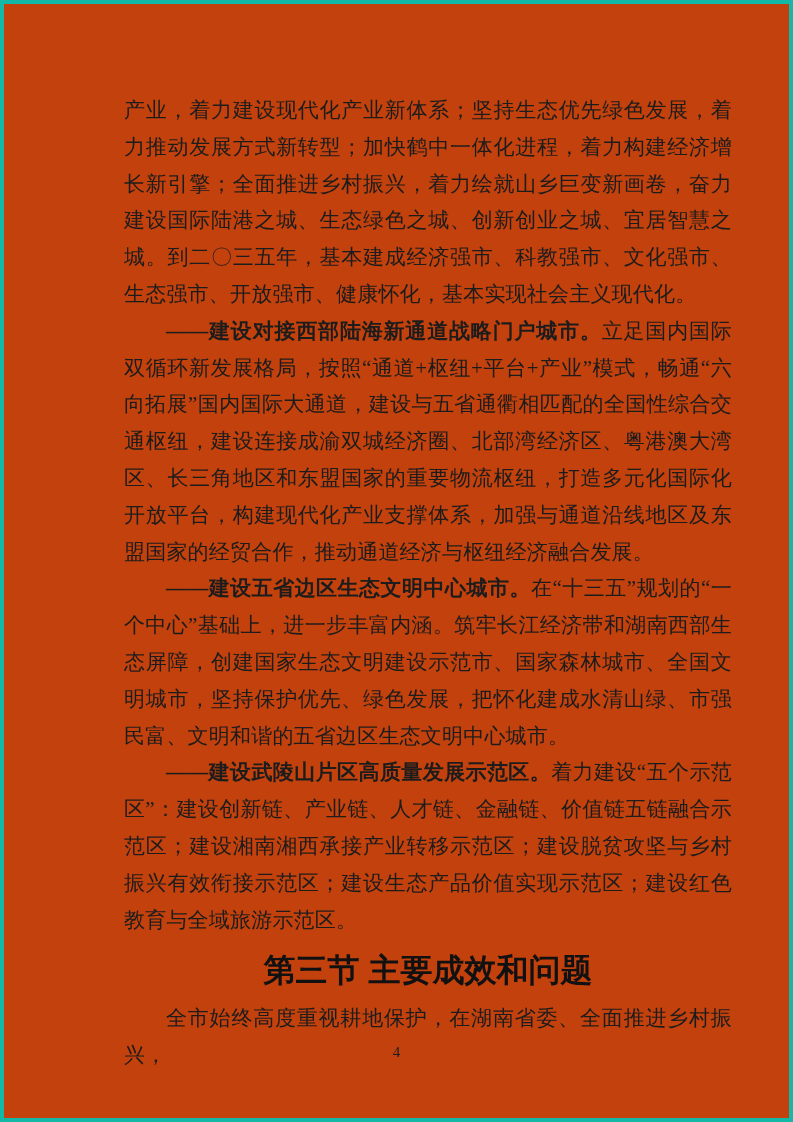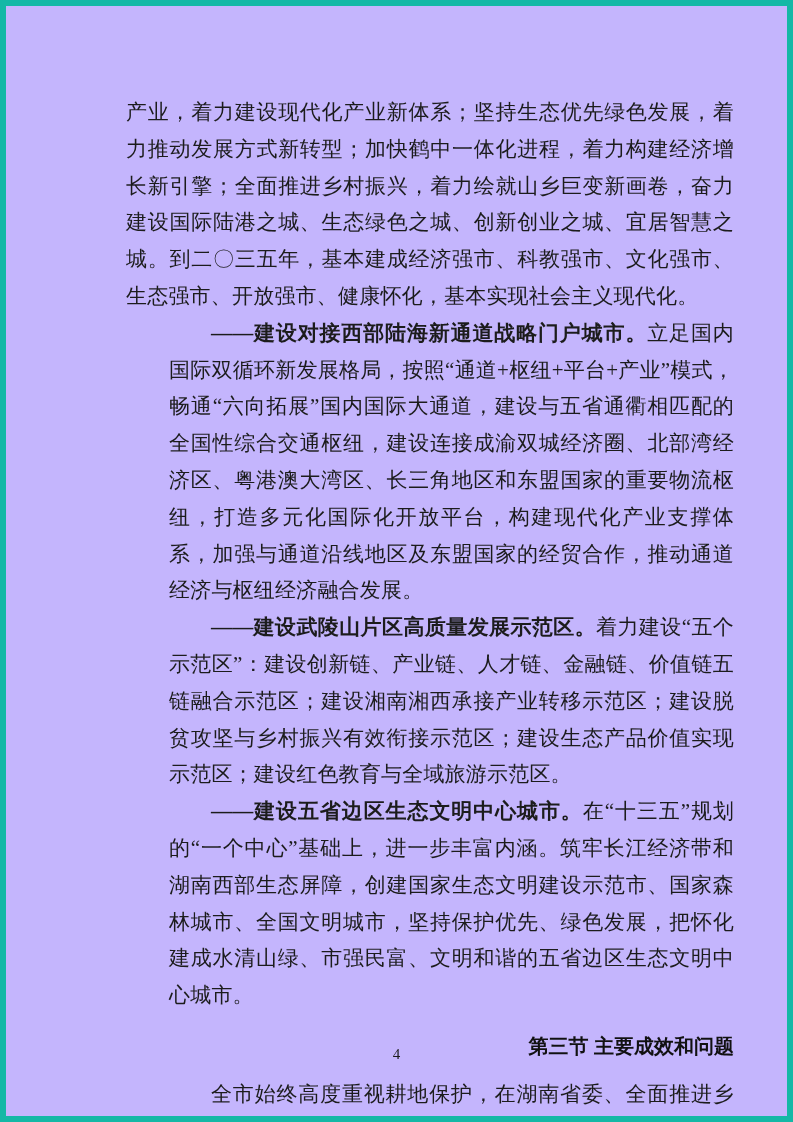--- a/index.html
+++ b/index.html
@@ -4,55 +4,54 @@
 <style>
   html, body {
     margin: 0;
     padding: 0;
     background: #ffffff;
   }
   .page {
     position: relative;
     width: 793px;
     height: 1122px;
-    background: #c4b5fd;
+    background: #c2410c;
     box-sizing: border-box;
-    border: 6px solid #14b8a6;
+    border: 4px solid #14b8a6;
     overflow: hidden;
     font-family: "Liberation Serif", "DejaVu Serif", serif;
     color: #1c1c1c;
   }
   .content {
     position: absolute;
     left: 120px;
     top: 88px;
     width: 608px;
   }
   .body-para {
     margin: 0;
     font-size: 21px;
     line-height: 36.8px;
     text-align: justify;
     letter-spacing: 0.2px;
   }
   .body-para.dash-para,
   .body-para.indent-para {
     text-indent: 2em;
-    margin-left: 43px;
   }
   .body-para .lead {
     font-weight: 700;
   }
   .section-heading {
     margin: 12px 0 10px 0;
     font-family: "Liberation Sans", "DejaVu Sans", sans-serif;
     font-weight: 700;
-    font-size: 20px;
+    font-size: 32px;
     line-height: 40px;
-    text-align: right;
+    text-align: center;
     color: #111111;
   }
   .page-number {
     position: absolute;
     left: 0;
     top: 1040px;
     width: 100%;
     text-align: center;
     font-size: 15px;
     font-family: "Liberation Serif", "DejaVu Serif", serif;
@@ -62,23 +61,23 @@
 </head>
 <body>
 
 <div class="page">
   <div class="content">
 
     <p class="body-para"><span>产业，着力建设现代化产业新体系；坚持生态优先绿色发展，着力推动发展方式新转型；加快鹤中一体化进程，着力构建经济增长新引擎；全面推进乡村振兴，着力绘就山乡巨变新画卷，奋力建设国际陆港之城、生态绿色之城、创新创业之城、宜居智慧之城。到二〇三五年，基本建成经济强市、科教强市、文化强市、生态强市、开放强市、健康怀化，基本实现社会主义现代化。</span></p>
 
     <p class="body-para dash-para"><span class="lead">——建设对接西部陆海新通道战略门户城市。</span><span>立足国内国际双循环新发展格局，按照“通道+枢纽+平台+产业”模式，畅通“六向拓展”国内国际大通道，建设与五省通衢相匹配的全国性综合交通枢纽，建设连接成渝双城经济圈、北部湾经济区、粤港澳大湾区、长三角地区和东盟国家的重要物流枢纽，打造多元化国际化开放平台，构建现代化产业支撑体系，加强与通道沿线地区及东盟国家的经贸合作，推动通道经济与枢纽经济融合发展。</span></p>
 
+    <p class="body-para dash-para"><span class="lead">——建设五省边区生态文明中心城市。</span><span>在“十三五”规划的“一个中心”基础上，进一步丰富内涵。筑牢长江经济带和湖南西部生态屏障，创建国家生态文明建设示范市、国家森林城市、全国文明城市，坚持保护优先、绿色发展，把怀化建成水清山绿、市强民富、文明和谐的五省边区生态文明中心城市。</span></p>
+
     <p class="body-para dash-para"><span class="lead">——建设武陵山片区高质量发展示范区。</span><span>着力建设“五个示范区”：建设创新链、产业链、人才链、金融链、价值链五链融合示范区；建设湘南湘西承接产业转移示范区；建设脱贫攻坚与乡村振兴有效衔接示范区；建设生态产品价值实现示范区；建设红色教育与全域旅游示范区。</span></p>
-
-    <p class="body-para dash-para"><span class="lead">——建设五省边区生态文明中心城市。</span><span>在“十三五”规划的“一个中心”基础上，进一步丰富内涵。筑牢长江经济带和湖南西部生态屏障，创建国家生态文明建设示范市、国家森林城市、全国文明城市，坚持保护优先、绿色发展，把怀化建成水清山绿、市强民富、文明和谐的五省边区生态文明中心城市。</span></p>
 
     <h2 class="section-heading">第三节 主要成效和问题</h2>
 
     <p class="body-para indent-para">全市始终高度重视耕地保护，在湖南省委、全面推进乡村振兴，</p>
 
   </div>
 
   <div class="page-number">4</div>
 </div>
 

